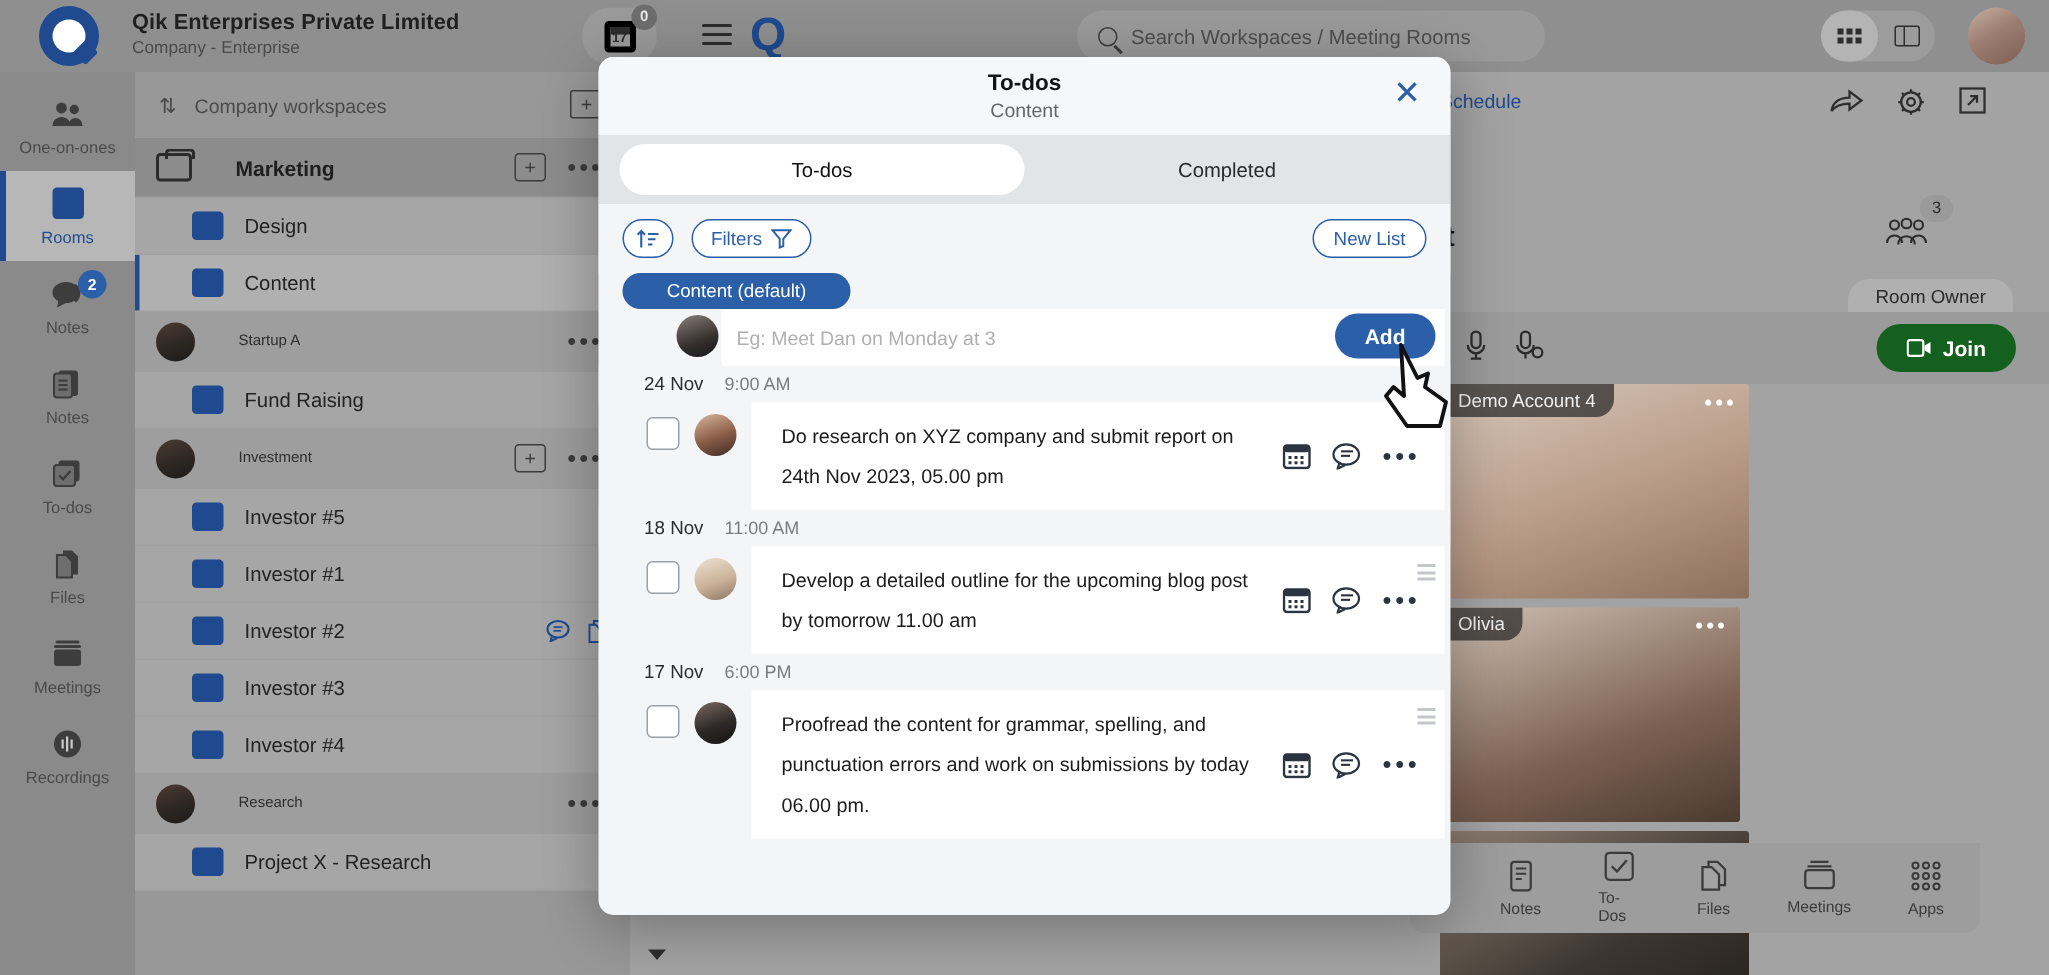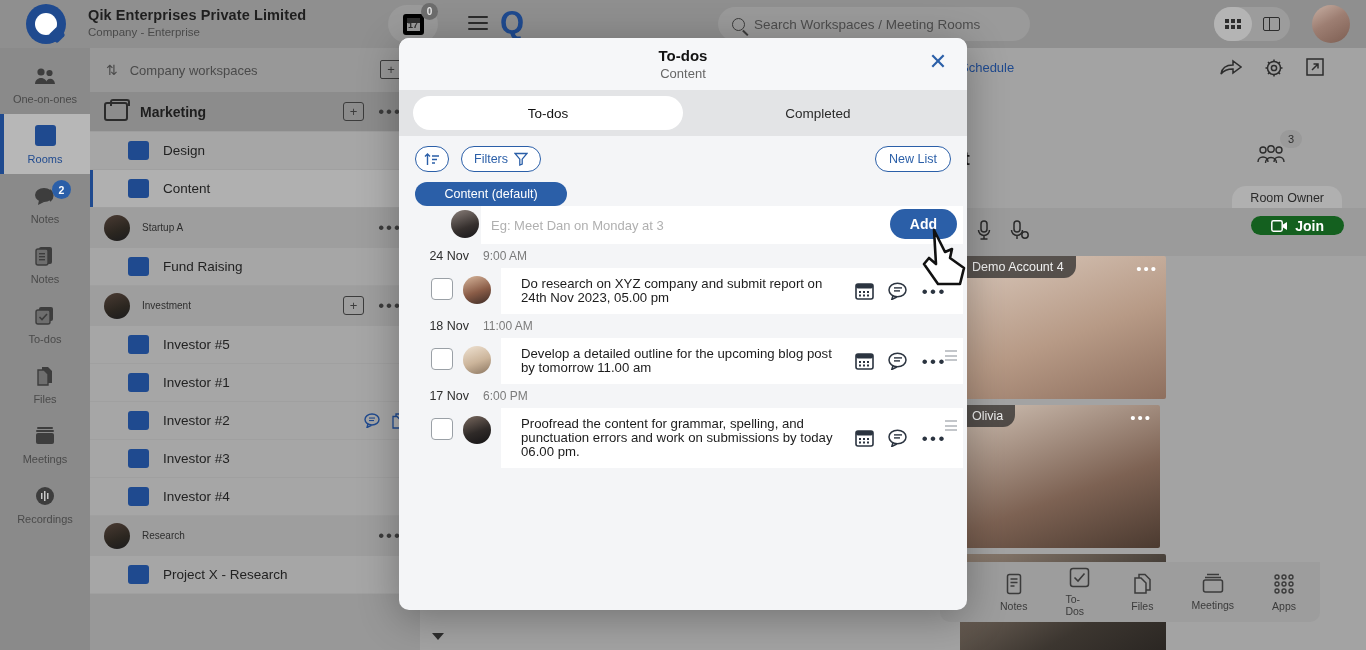--- a/index.html
+++ b/index.html
@@ -117,21 +117,21 @@
   .sort-ico { font-size: 14px; color: #4a4a4a; }
   .newws-ico {
     position:absolute; right: 18px; top: 12px; width: 22px; height: 19px;
     border: 1.8px solid #3c3c3c; border-radius: 2px; display:flex; align-items:center; justify-content:center;
     font-size: 13px; color:#3c3c3c; line-height: 1;
   }
   .ws-group {
     height: 40px; display: flex; align-items: center; gap: 12px; padding: 0 14px;
     background: #8c8c8c; position: relative; border-bottom: 1px solid #9e9e9e;
   }
-  .ws-group .g-name { font-size: 14px; font-weight: bold; color: #1e1e1e; }
+  .ws-group .g-name { font-size: 14px; font-weight: bold; color: #1e1e1e; margin-left: 17px; }
   .ws-group.plain { background: #9e9e9e; }
   .ws-group.plain .g-name { font-weight: normal; color: #2e2e2e; font-size: 10px; }
   .folder-ico {
     width: 24px; height: 19px; border: 2px solid #2b2b2b; border-radius: 3px; position: relative;
   }
   .folder-ico::before {
     content:""; position:absolute; left: 4px; top:-5px; width: 16px; height: 5px;
     border: 2px solid #2b2b2b; border-bottom: none; border-radius: 3px 3px 0 0;
   }
   .av-sm { width: 26px; height: 26px; border-radius: 50%; flex:none;
@@ -168,21 +168,21 @@
     position:absolute; right: 24px; top: 138px; background: #b0b0b0; border-radius: 14px 14px 0 0;
     padding: 5px 18px 4px; font-size: 12.5px; color:#2a2a2a;
   }
   .ctrl-row {
     position: absolute; left: 0; right: 0; top: 160px; height: 48px; background: #9b9b9b;
     display:flex; align-items:center;
   }
   .mic-ico { position:absolute; left: 556px; color:#2b2b2b; }
   .mic-ico2 { position:absolute; left: 590px; color:#2b2b2b; }
   .join-btn {
-    position:absolute; right: 22px; top: 8px; height: 19px; padding: 0 20px; border-radius: 16px;
+    position:absolute; right: 22px; top: 8px; height: 32px; padding: 0 20px; border-radius: 16px;
     background: #14601f; color:#fff; font-size: 14px; font-weight: bold;
     display:flex; align-items:center; gap:7px;text-align:right;
   }
   .tiles { position:absolute; left: 540px; top: 208px; right: 36px; height: 292px; display:flex; gap: 6px; flex-wrap: wrap; }
   .tile { position: relative; border-radius: 2px; overflow: hidden; }
   .tile-name {
     position:absolute; left: 0; top: 0; background: rgba(40,40,40,.72); color:#f0f0f0;
     font-size: 12.5px; padding: 4px 12px; border-radius: 0 0 12px 0;
   }
   .tile-dots { position:absolute; right: 8px; top: 4px; color:#fff; letter-spacing:2px; font-size:15px; }
@@ -253,21 +253,21 @@
     margin: 10px 0 0 32px; flex: none;
   }
   .t-av { width: 28px; height: 28px; border-radius: 50%; margin: 8px 0 0 10px; flex:none; }
   .av-a { background: linear-gradient(160deg,#d8b79d,#8a5c47 55%,#3b2b26); }
   .av-b { background: linear-gradient(160deg,#efe2d2,#cbb49a 55%,#8a7560); }
   .av-c { background: linear-gradient(160deg,#7a6a60,#2f2a28 55%,#141315); }
   .t-card {
     flex: 1; background: #fff; margin-left: 10px; margin-right: 4px;
     display:flex; align-items:center; min-height: 46px; padding: 9px 0 9px 20px;
   }
-  .t-text { flex: 1; font-size: 13.2px; color: #1c1c1c; line-height: 14px; padding-right: 8px; }
+  .t-text { flex: 1; font-size: 13.2px; color: #1c1c1c; line-height: 27px; padding-right: 8px; }
   .t-icons { display:flex; align-items:center; gap: 14px; padding-right: 16px; color:#2b3440; }
   .t-dots { letter-spacing: 2.5px; font-size: 17px; line-height: 1; color:#2b3440; }
   .t-grip { position:absolute; right: 10px; top: 12px; display:flex; flex-direction:column; gap:2.5px; }
   .t-grip i { display:block; width: 12px; height: 2px; background: #c3c6ca; }
 
   
   .cursor { position: absolute; left: 920px; top: 228px; z-index: 50; }
 </style>
 </head>
 <body>

